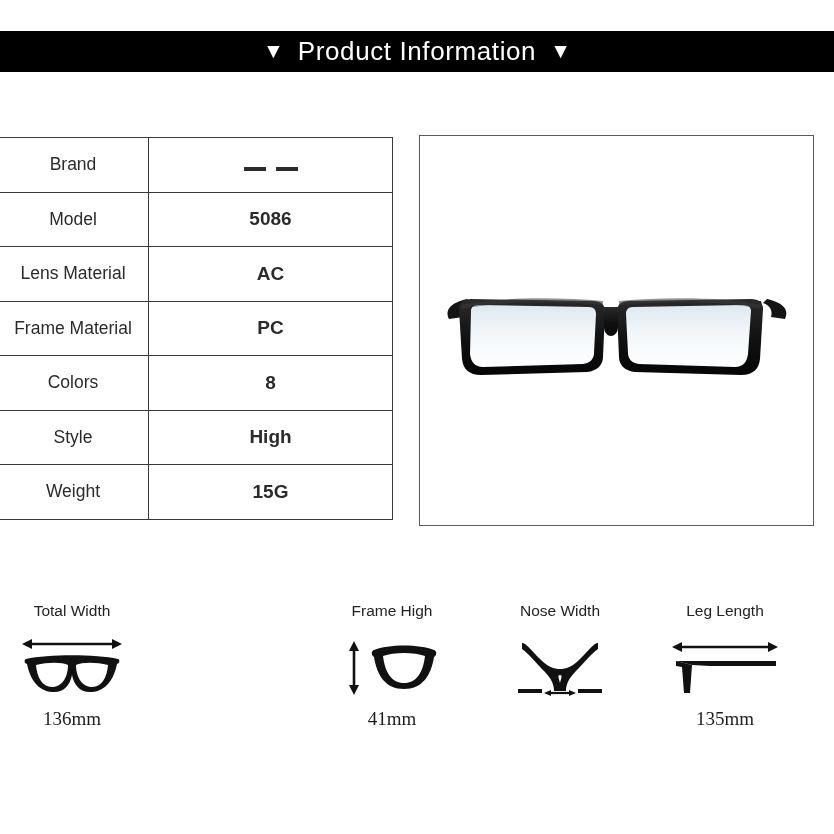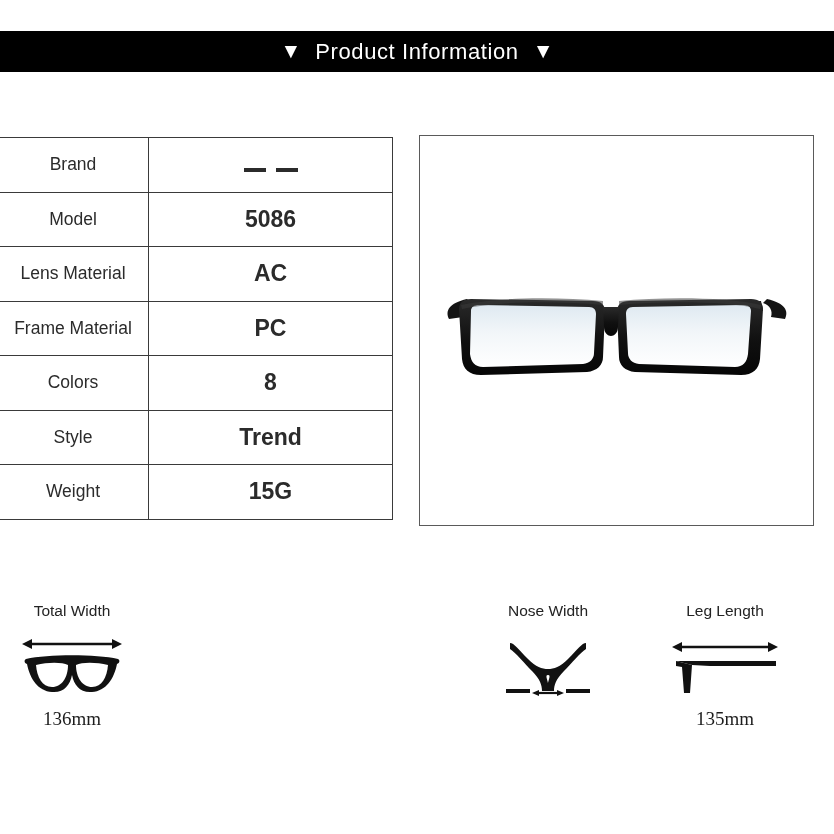--- a/index.html
+++ b/index.html
@@ -30,21 +30,21 @@
   }
   .banner-triangle {
     color: #ffffff;
     font-size: 21px;
     line-height: 1;
     display: inline-block;
     transform: translateY(-1px);
   }
   #banner-title {
     color: #ffffff;
-    font-size: 22px;
+    font-size: 26px;
     font-weight: 400;
     letter-spacing: 0.6px;
     white-space: nowrap;
   }
 
   
   #spec-table {
     position: absolute;
     left: -3px;
     top: 137px;
@@ -60,21 +60,21 @@
     color: #2b2b2b;
     padding: 0;
   }
   #spec-table td.cell-label {
     width: 150px;
     font-size: 17.5px;
     font-weight: 400;
   }
   #spec-table td.cell-value {
     width: 243px;
-    font-size: 23px;
+    font-size: 19px;
     font-weight: 700;
   }
   .dash-pair {
     display: inline-flex;
     gap: 10px;
     align-items: center;
   }
   .dash-pair i {
     display: block;
     width: 22px;
@@ -167,21 +167,21 @@
     <tr>
       <td class="cell-label">Frame Material</td>
       <td class="cell-value">PC</td>
     </tr>
     <tr>
       <td class="cell-label">Colors</td>
       <td class="cell-value">8</td>
     </tr>
     <tr>
       <td class="cell-label">Style</td>
-      <td class="cell-value">Trend</td>
+      <td class="cell-value">High</td>
     </tr>
     <tr>
       <td class="cell-label">Weight</td>
       <td class="cell-value">15G</td>
     </tr>
   </tbody>
 </table>
 
 <div id="product-photo-panel">
   <svg width="360" height="200" viewBox="0 0 360 200">
@@ -243,22 +243,39 @@
                  C52 50 46 58 34 57 C20 56 12 44 9 29
                  C6 28 6 25 8 24 Z" fill="#111"></path>
         <path d="M18 30 C30 27 44 27 50 30 C50 42 44 52 34 52 C24 52 19 42 18 30 Z" fill="#fff"></path>
         <path d="M58 30 C64 27 78 27 90 30 C89 42 84 52 74 52 C64 52 58 42 58 30 Z" fill="#fff"></path>
       </svg>
     </div>
     <div class="measure-value">136mm</div>
   </div>
 
 
-
-  <div class="measure-item" style="left:548px;">
+  <div class="measure-item" style="left:392px;">
+    <div class="measure-label">Frame High</div>
+    <div class="measure-icon">
+      <svg width="100" height="66" viewBox="0 0 100 66">
+        <g stroke="#111" stroke-width="2.6" fill="none">
+          <line x1="12" y1="14" x2="12" y2="52"></line>
+        </g>
+        <polygon points="12,6 7,16 17,16" fill="#111"></polygon>
+        <polygon points="12,60 7,50 17,50" fill="#111"></polygon>
+        <path d="M32 15 C46 9 78 9 92 15 C95 16 95 20 92 22
+                 C89 41 80 54 62 54 C44 54 35 41 32 22
+                 C29 20 29 16 32 15 Z" fill="#111"></path>
+        <path d="M41 21 C52 17 72 17 83 21 C81 38 74 48 62 48 C50 48 43 38 41 21 Z" fill="#fff"></path>
+      </svg>
+    </div>
+    <div class="measure-value">41mm</div>
+  </div>
+
+  <div class="measure-item" style="left:560px;">
     <div class="measure-label">Nose Width</div>
     <div class="measure-icon">
       <svg width="96" height="66" viewBox="0 0 96 66">
         <path d="M10 8 C14 8 18 14 28 24 C36 32 42 34 48 34
                  C54 34 60 32 68 24 C78 14 82 8 86 8
                  L86 14 C80 18 72 28 64 36 C56 44 54 50 54 56
                  L47 56 C47 46 52 40 48 40 C44 40 49 46 49 56
                  L42 56 C42 50 40 44 32 36 C24 28 16 18 10 14 Z" fill="#111"></path>
         <path d="M6 54 L30 54 L30 58 L6 58 Z" fill="#111"></path>
         <path d="M66 54 L90 54 L90 58 L66 58 Z" fill="#111"></path>

